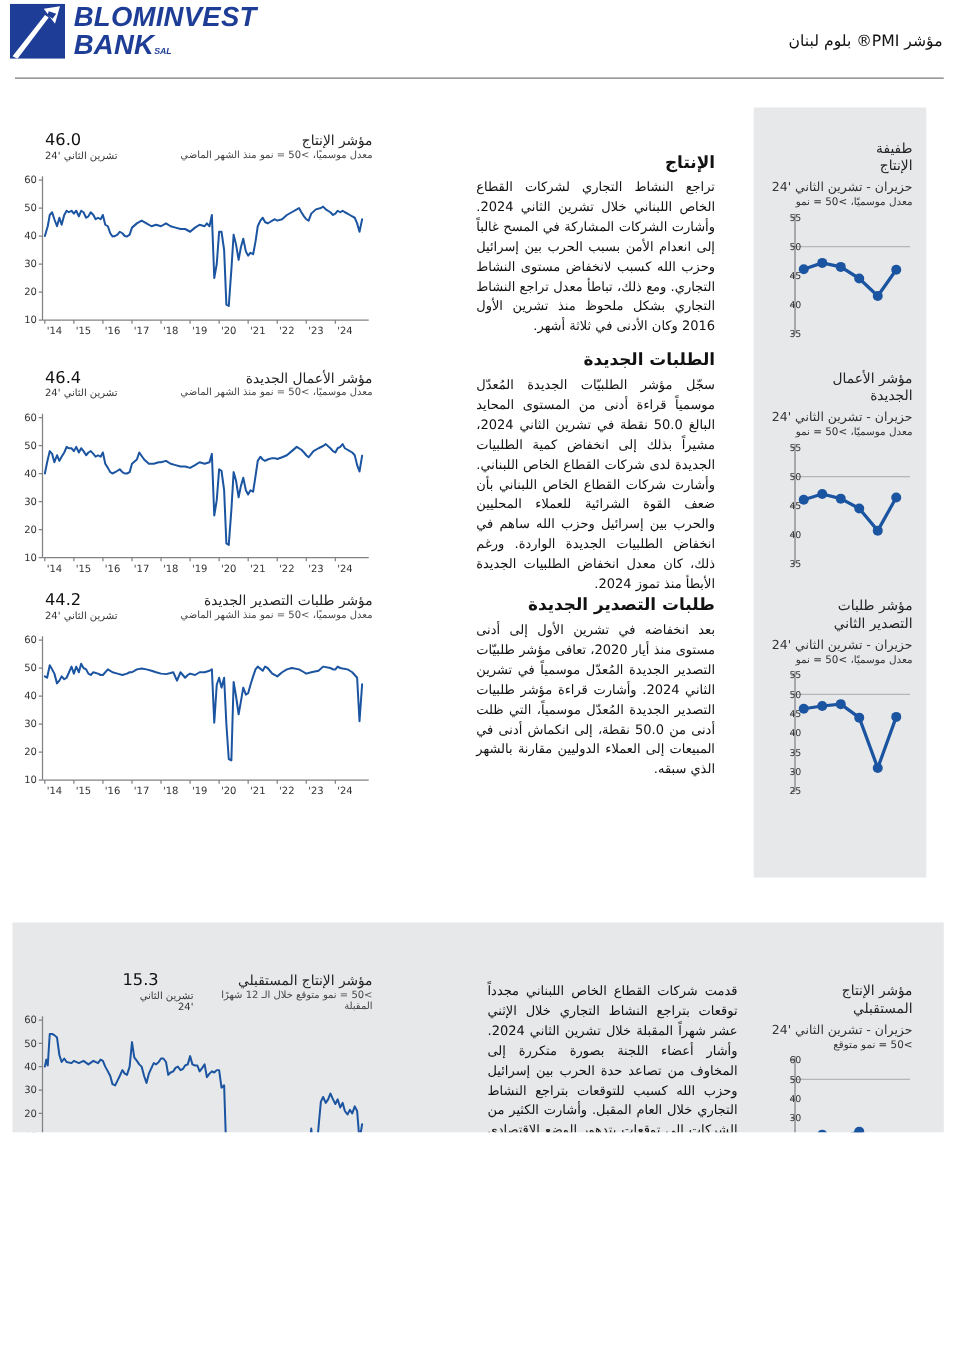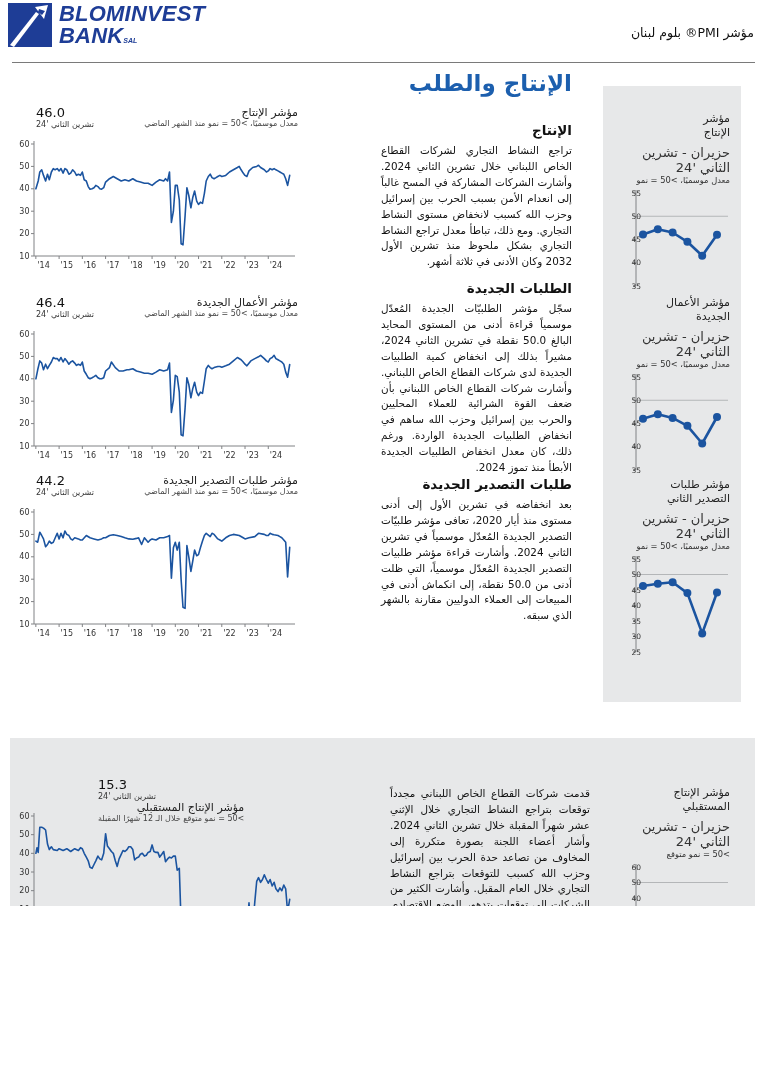--- a/index.html
+++ b/index.html
@@ -24,33 +24,33 @@
   .sec{position:absolute;right:196px;width:191px;direction:rtl;}
   .sec h3{margin:0 0 5px 0;font-size:13.5px;font-weight:bold;color:#111;}
   .sec p{margin:0;font-size:10.4px;line-height:1.53;text-align:justify;color:#111;}
   .sec1{top:122px;} .sec2{top:280px;} .sec3{top:476px;}
   .sec-forecast{top:786px;right:178px;width:200px;}
   
   .bigchart{position:absolute;left:10px;width:288px;}
   .bc1{top:106px;} .bc2{top:296px;} .bc3{top:474px;} .bc4{top:778px;}
   .bc-head{display:flex;justify-content:space-between;align-items:flex-start;
            padding-left:26px;height:30px;margin-bottom:2px;}
-  .bc4 .bc-head{padding-left:88px;flex-direction:column;}
+  .bc4 .bc-head{padding-left:88px;}
   .bc-val{font-size:13px;color:#111;line-height:1.1;}
   .bc-date{font-size:8px;color:#333;direction:rtl;}
   .bc-right{text-align:right;direction:rtl;}
   .bc-title{font-size:11px;color:#222;line-height:1.2;}
   .bc-sub{font-size:8px;color:#444;}
   svg{display:block;}
   svg text{font-family:"DejaVu Sans",sans-serif;fill:#333;}
   
   .mini{position:absolute;left:612px;width:118px;direction:rtl;}
   .mini1{top:112px;} .mini2{top:296px;} .mini3{top:478px;} .mini4{top:786px;}
   .m-title{font-size:11px;color:#222;white-space:pre-line;line-height:1.27;text-align:right;margin-bottom:5px;}
-  .m-period{font-size:13px;color:#333;text-align:right;}
+  .m-period{font-size:10px;color:#333;text-align:right;}
   .m-note{font-size:8.3px;color:#333;text-align:right;margin-bottom:3px;}
   
   .copyright{position:absolute;left:12px;top:1062px;font-size:11px;color:#222;}
   .pmi-logo{position:absolute;right:58px;top:1030px;text-align:left;}
   .pmi-word{font-family:"Liberation Sans",sans-serif;font-weight:900;font-size:30px;color:#000;
             letter-spacing:0.5px;line-height:1;}
   .pmi-reg{font-size:10px;vertical-align:super;font-weight:700;}
   .pmi-by-row{margin-top:3px;display:flex;align-items:flex-end;gap:5px;margin-left:12px;}
   .pmi-by{font-size:12px;color:#ec4899;}
   .pmi-sp{font-family:"Liberation Sans",sans-serif;font-size:13.5px;font-weight:bold;color:#d6112e;
@@ -72,25 +72,24 @@
       <polygon points="30,9 34,12 37,8 31,6" fill="#1e3d96"></polygon>
     </svg>
     <div class="logo-text">
       <div>BLOMINVEST</div>
       <div><span>BANK</span><span class="logo-sal">SAL</span></div>
     </div>
   </div>
   <div class="doc-title" dir="rtl">مؤشر PMI® بلوم لبنان</div>
   <div class="rule"></div>
 
-  <h1 class="main-heading">الإنتاج والطلب</h1>
 
   <div class="sec sec1">
     <h3>الإنتاج</h3>
-    <p>تراجع النشاط التجاري لشركات القطاع الخاص اللبناني خلال تشرين الثاني 2024. وأشارت الشركات المشاركة في المسح غالباً إلى انعدام الأمن بسبب الحرب بين إسرائيل وحزب الله كسبب لانخفاض مستوى النشاط التجاري. ومع ذلك، تباطأ معدل تراجع النشاط التجاري بشكل ملحوظ منذ تشرين الأول 2032 وكان الأدنى في ثلاثة أشهر.</p>
+    <p>تراجع النشاط التجاري لشركات القطاع الخاص اللبناني خلال تشرين الثاني 2024. وأشارت الشركات المشاركة في المسح غالباً إلى انعدام الأمن بسبب الحرب بين إسرائيل وحزب الله كسبب لانخفاض مستوى النشاط التجاري. ومع ذلك، تباطأ معدل تراجع النشاط التجاري بشكل ملحوظ منذ تشرين الأول 2016 وكان الأدنى في ثلاثة أشهر.</p>
   </div>
   <div class="sec sec2">
     <h3>الطلبات الجديدة</h3>
     <p>سجّل مؤشر الطلبيّات الجديدة المُعدّل موسمياً قراءة أدنى من المستوى المحايد البالغ 50.0 نقطة في تشرين الثاني 2024، مشيراً بذلك إلى انخفاض كمية الطلبيات الجديدة لدى شركات القطاع الخاص اللبناني. وأشارت شركات القطاع الخاص اللبناني بأن ضعف القوة الشرائية للعملاء المحليين والحرب بين إسرائيل وحزب الله ساهم في انخفاض الطلبيات الجديدة الواردة. ورغم ذلك، كان معدل انخفاض الطلبيات الجديدة الأبطأ منذ تموز 2024.</p>
   </div>
   <div class="sec sec3">
     <h3>طلبات التصدير الجديدة</h3>
     <p>بعد انخفاضه في تشرين الأول إلى أدنى مستوى منذ أيار 2020، تعافى مؤشر طلبيّات التصدير الجديدة المُعدّل موسمياً في تشرين الثاني 2024. وأشارت قراءة مؤشر طلبيات التصدير الجديدة المُعدّل موسمياً، التي ظلت أدنى من 50.0 نقطة، إلى انكماش أدنى في المبيعات إلى العملاء الدوليين مقارنة بالشهر الذي سبقه.</p>
   </div>
 
@@ -302,21 +301,21 @@
         <text x="213.28984861976647" y="129.5" text-anchor="start" font-size="8">'22</text>
         <line x1="235.03116651825266" y1="118" x2="235.03116651825266" y2="121" stroke="#808285" stroke-width="1"></line>
         <text x="236.53116651825266" y="129.5" text-anchor="start" font-size="8">'23</text>
         <line x1="258.2724844167388" y1="118" x2="258.2724844167388" y2="121" stroke="#808285" stroke-width="1"></line>
         <text x="259.7724844167388" y="129.5" text-anchor="start" font-size="8">'24</text>
         <polyline points="25.9,43.3 27.0,37.7 28.2,42.4 29.8,17.2 31.7,17.2 33.5,18.1 35.6,20.0 37.5,34.0 39.3,39.6 41.4,36.8 43.3,39.6 47.2,40.5 49.1,38.7 53.1,40.5 56.8,38.7 60.7,41.5 64.7,38.7 68.4,40.5 70.5,37.7 72.3,38.7 74.2,43.3 76.3,47.1 78.2,50.8 80.0,57.3 82.1,58.3 84.0,54.5 85.8,50.8 87.9,46.1 89.8,48.9 91.6,49.9 93.7,43.3 95.6,23.7 97.4,35.9 99.5,38.7 101.4,41.5 103.3,43.3 105.3,50.8 107.2,56.4 109.1,48.9 111.2,44.3 113.0,40.5 114.9,41.5 117.0,39.6 118.8,36.8 120.7,36.8 122.8,39.6 124.6,49.9 126.5,48.0 128.6,47.1 130.4,44.3 132.3,43.3 134.4,46.1 136.3,45.2 138.1,42.4 140.2,41.5 142.1,34.9 143.9,41.5 146.0,42.4 147.9,42.4 149.7,47.1 151.8,44.3 153.7,41.5 155.5,51.7 157.6,48.9 159.5,47.1 161.4,48.0 163.4,46.1 165.3,46.1 167.2,60.1 169.3,58.3 171.1,113.3 173.0,115.2 176.9,115.2 180.9,116.1 184.6,116.5 186.7,117.1 188.5,117.1 192.5,116.1 196.2,117.1 200.2,114.3 202.0,109.6 204.1,116.1 207.8,117.1 211.8,117.1 215.7,116.5 219.5,117.1 223.4,112.4 225.3,115.2 229.2,117.1 233.2,113.3 235.0,116.1 236.9,117.1 239.0,92.8 240.8,117.1 242.7,117.1 244.8,91.9 246.7,71.3 248.5,67.6 250.6,72.3 252.5,69.5 254.3,64.8 256.4,69.5 258.3,73.2 260.1,69.5 262.2,76.0 264.1,72.3 265.9,78.8 268.0,81.6 269.9,77.9 271.8,80.7 273.8,75.1 275.7,78.8 277.6,102.1 279.7,89.4" fill="none" stroke="#1b54a0" stroke-width="1.6" stroke-linejoin="round" stroke-linecap="round"></polyline>
       </svg>
   </div>
 
   <div class="mini mini1">
-    <div class="m-title">مؤشر
+    <div class="m-title">طفيفة
 الإنتاج</div>
     <div class="m-period">حزيران - تشرين الثاني '24</div>
     <div class="m-note">معدل موسميًا، &gt;50 = نمو</div>
     <svg width="116" height="102">
         <line x1="22" y1="28.25" x2="114" y2="28.25" stroke="#b4b6b8" stroke-width="1"></line>
         <line x1="22" y1="2" x2="22" y2="98" stroke="#808285" stroke-width="1"></line>
         <line x1="19" y1="98" x2="22" y2="98" stroke="#808285" stroke-width="1"></line>
         <text x="17.5" y="100.6" text-anchor="end" font-size="7.5">35</text>
         <line x1="19" y1="74.75" x2="22" y2="74.75" stroke="#808285" stroke-width="1"></line>
         <text x="17.5" y="77.35" text-anchor="end" font-size="7.5">40</text>

